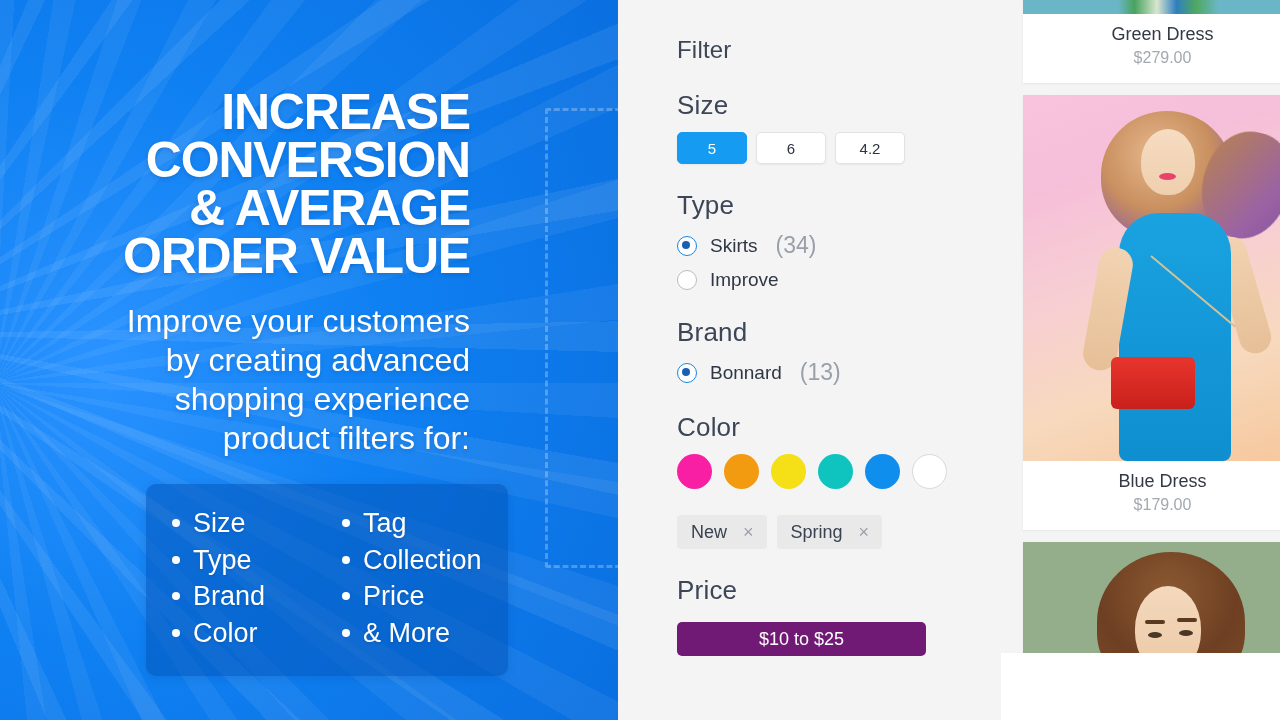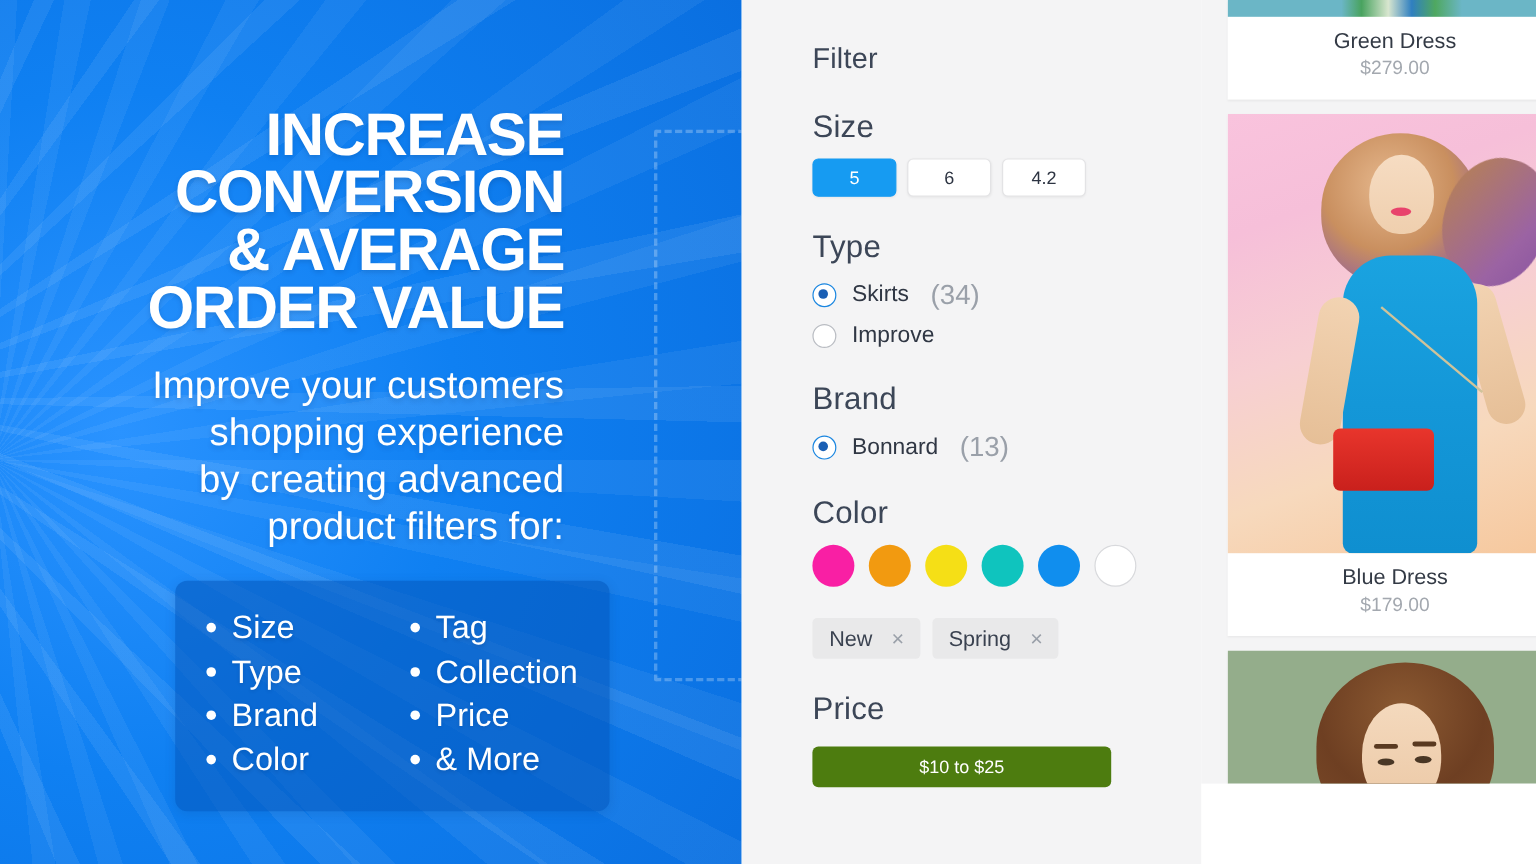--- a/index.html
+++ b/index.html
@@ -215,25 +215,25 @@
   }
   .tag-label { font-size: 18px; color: #3a4250; }
   .tag-x {
     font-size: 18px; color: #9aa0a9;
     line-height: 1;
   }
 
   .price-btn {
     margin-top: 16px;
     width: 249px; height: 34px;
-    background: #4d7c0f;
+    background: #701a75;
     border-radius: 5px;
     display: flex; align-items: center; justify-content: center;
     color: #ffffff;
-    font-size: 15px;
+    font-size: 18px;
   }
 
   
   .products {
     position: relative;
     flex: 1 1 auto;
     height: 653px;
     background: #f4f4f5;
     padding-left: 22px;
     overflow: hidden;
@@ -374,22 +374,22 @@
     <div class="promo-content">
       <div class="headline">
         <span>INCREASE</span>
         <span>CONVERSION</span>
         <span>&amp; AVERAGE</span>
         <span>ORDER VALUE</span>
       </div>
 
       <div class="subhead">
         <span>Improve your customers</span>
+        <span>by creating advanced</span>
         <span>shopping experience</span>
-        <span>by creating advanced</span>
         <span>product filters for:</span>
       </div>
 
       <div class="bullet-card">
         <div class="bullet-col">
           <div class="bullet-row">
             <span class="bullet-dot"></span>
             <span class="bullet-label">Size</span>
           </div>
           <div class="bullet-row">

